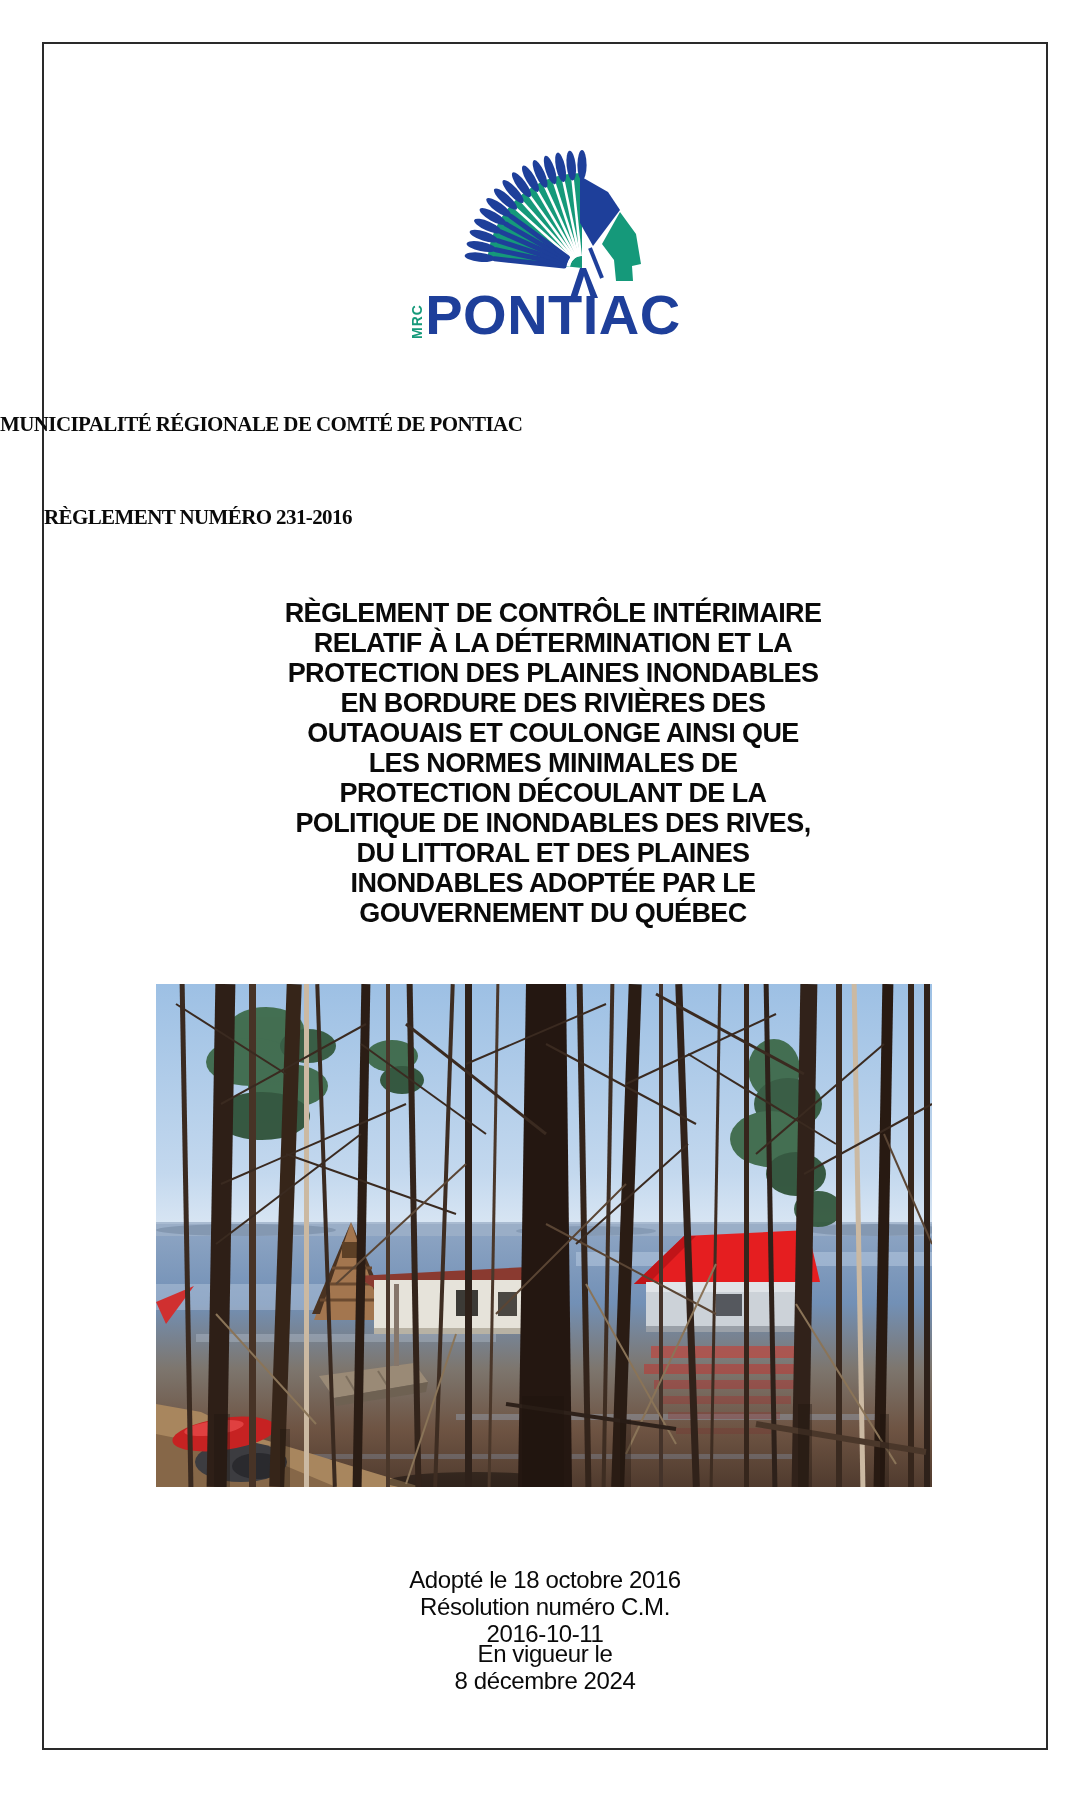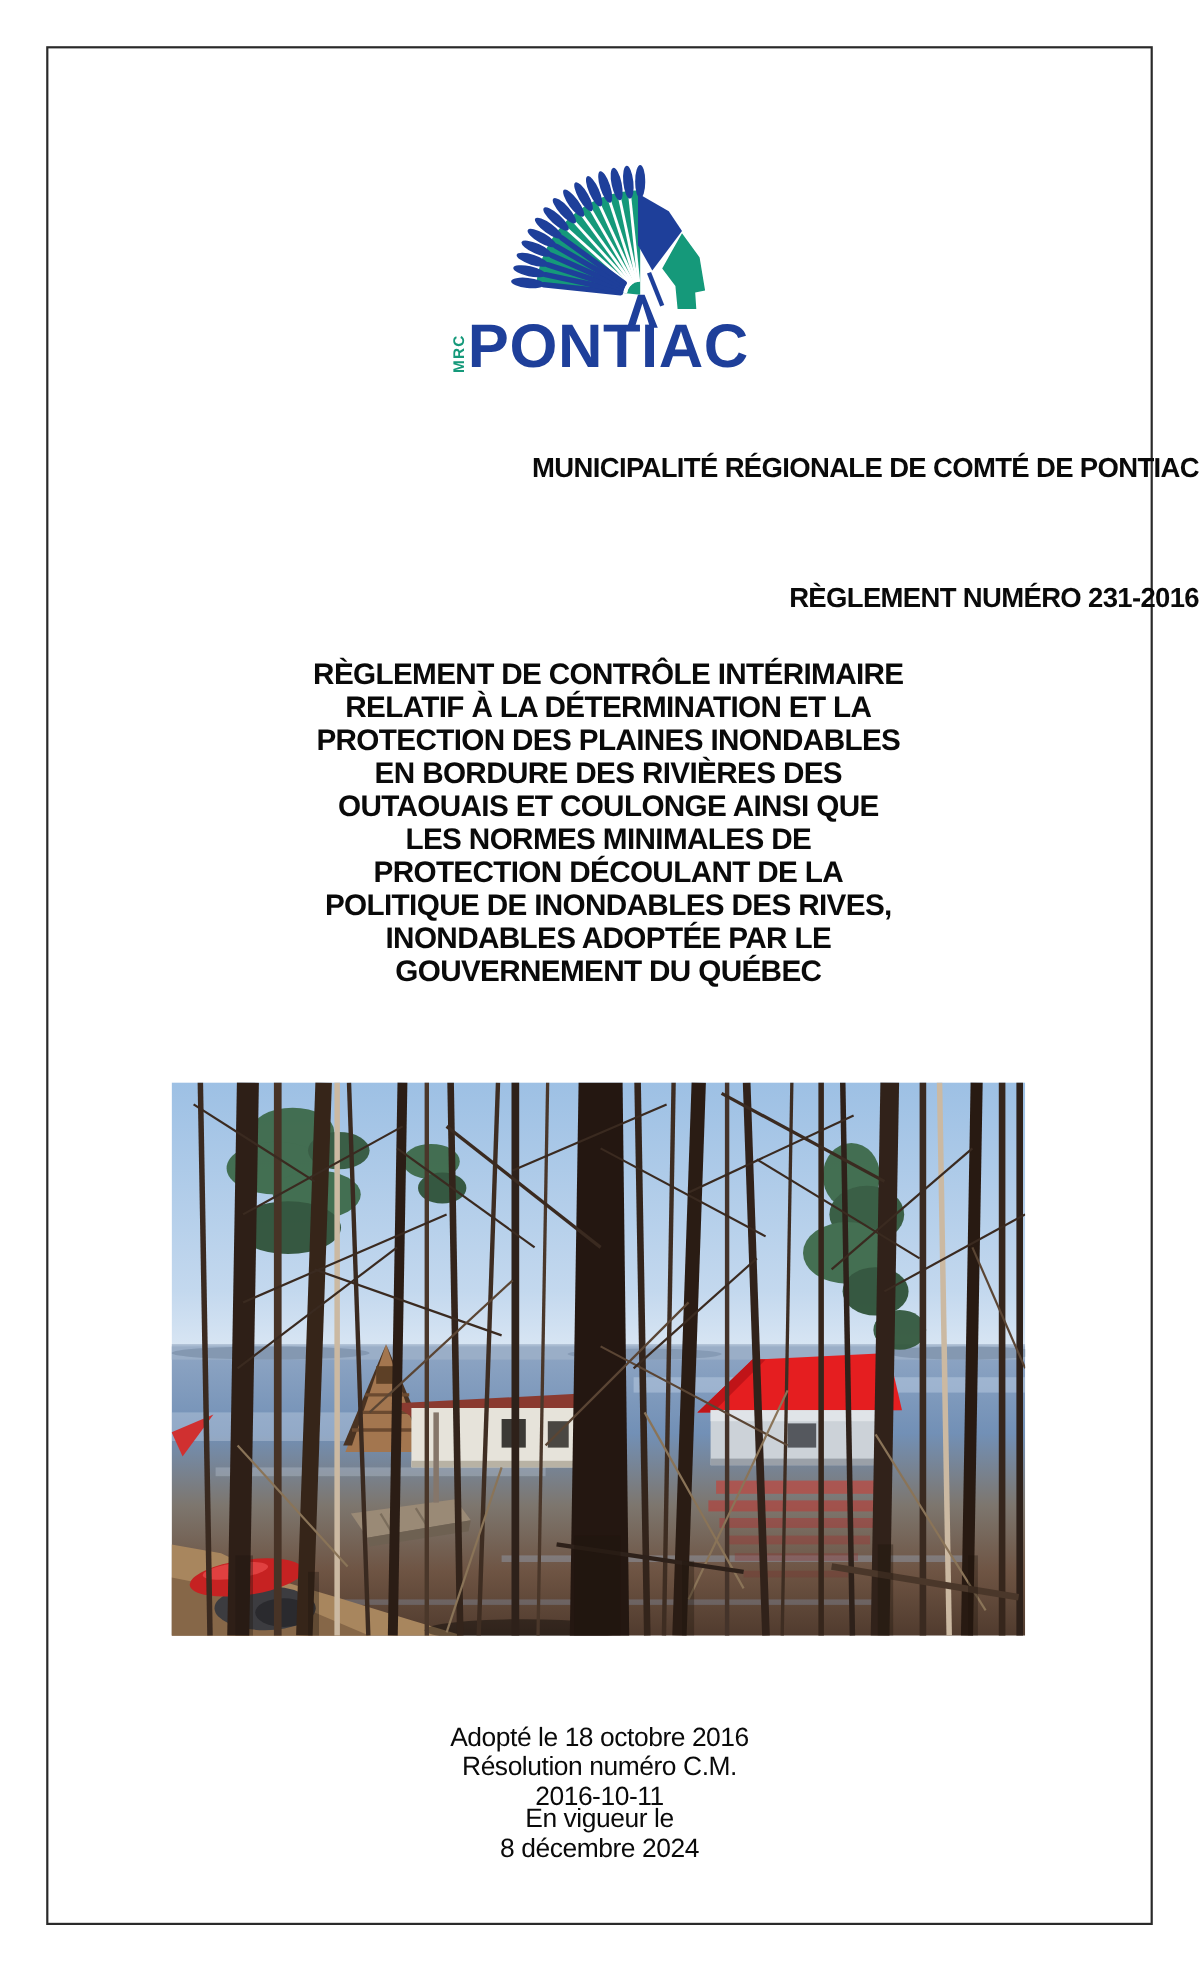--- a/index.html
+++ b/index.html
@@ -5,22 +5,22 @@
   html,body{margin:0;padding:0;background:#ffffff;}
   .page{position:relative;width:1090px;height:1794px;background:#fff;overflow:hidden;
         font-family:"Liberation Sans","DejaVu Sans",sans-serif;color:#0a0a0a;}
   .frame{position:absolute;left:42px;top:42px;width:1002px;height:1704px;border:2px solid #2a2a2a;}
   .logo-wrap{position:absolute;top:148px;left:0;right:0;display:flex;flex-direction:column;align-items:center;}
   .logo-wrap svg{display:block;}
   .logo-text{display:flex;align-items:flex-end;margin-top:-16px;}
   .logo-mrc{color:#15997a;font-weight:bold;font-size:14px;letter-spacing:1px;
             transform:rotate(-90deg) translateX(4px);transform-origin:center;width:16px;}
   .logo-pontiac{color:#1e3f9a;font-weight:bold;font-size:56px;letter-spacing:0.5px;line-height:1;}
-  .h-line{position:absolute;left:0;right:0;text-align:right;font-weight:bold;
-          font-size:25px;letter-spacing:-0.6px;}
+  .h-line{position:absolute;left:0;right:0;text-align:left;font-weight:bold;
+          font-size:21px;letter-spacing:-0.6px;font-family:Liberation Serif, serif;}
   .title-block{position:absolute;top:598px;left:0;right:0;text-align:center;font-weight:bold;
                font-size:27px;line-height:30px;letter-spacing:-0.6px;margin-left:16px;}
   .photo{position:absolute;left:156px;top:984px;width:776px;height:503px;}
   .photo svg{display:block;width:776px;height:503px;}
   .bottom-block{position:absolute;left:0;right:0;text-align:center;font-weight:normal;
                 font-size:24px;line-height:27px;letter-spacing:-0.4px;}
 </style>
 </head>
 <body>
 
@@ -82,31 +82,32 @@
       <path d="M150,120 L140,150 L147,150 L154,128 L161,150 L168,150 L156,120 Z" fill="#1e3f9a"></path>
       <line x1="160" y1="100" x2="172" y2="130" stroke="#1e3f9a" stroke-width="4"></line>
     </svg>
     <div class="logo-text">
       <span class="logo-mrc">MRC</span>
       <span class="logo-pontiac">PONTIAC</span>
     </div>
   </div>
 
   <div class="h-line" style="top:412px;">MUNICIPALITÉ RÉGIONALE DE COMTÉ DE PONTIAC</div>
-  <div class="h-line" style="top:530px;">RÈGLEMENT NUMÉRO 231-2016</div>
+  <div class="h-line" style="top:505px;margin-left:44px;">RÈGLEMENT NUMÉRO 231-2016</div>
 
   <div class="title-block">
     <div>RÈGLEMENT DE CONTRÔLE INTÉRIMAIRE</div>
     <div>RELATIF À LA DÉTERMINATION ET LA</div>
     <div>PROTECTION DES PLAINES INONDABLES</div>
     <div>EN BORDURE DES RIVIÈRES DES</div>
     <div>OUTAOUAIS ET COULONGE AINSI QUE</div>
     <div>LES NORMES MINIMALES DE</div>
     <div>PROTECTION DÉCOULANT DE LA</div>
     <div>POLITIQUE DE INONDABLES DES RIVES,</div>
+    <div>DU LITTORAL ET DES PLAINES</div>
     <div>INONDABLES ADOPTÉE PAR LE</div>
     <div>GOUVERNEMENT DU QUÉBEC</div>
   </div>
 
   <div class="photo">
     <svg viewBox="0 0 776 503" preserveAspectRatio="none">
       <defs>
         <linearGradient id="skyG" x1="0" y1="0" x2="0" y2="1">
           <stop offset="0" stop-color="#9dc0e4"></stop>
             <stop offset="0.7" stop-color="#c3d8ee"></stop>

